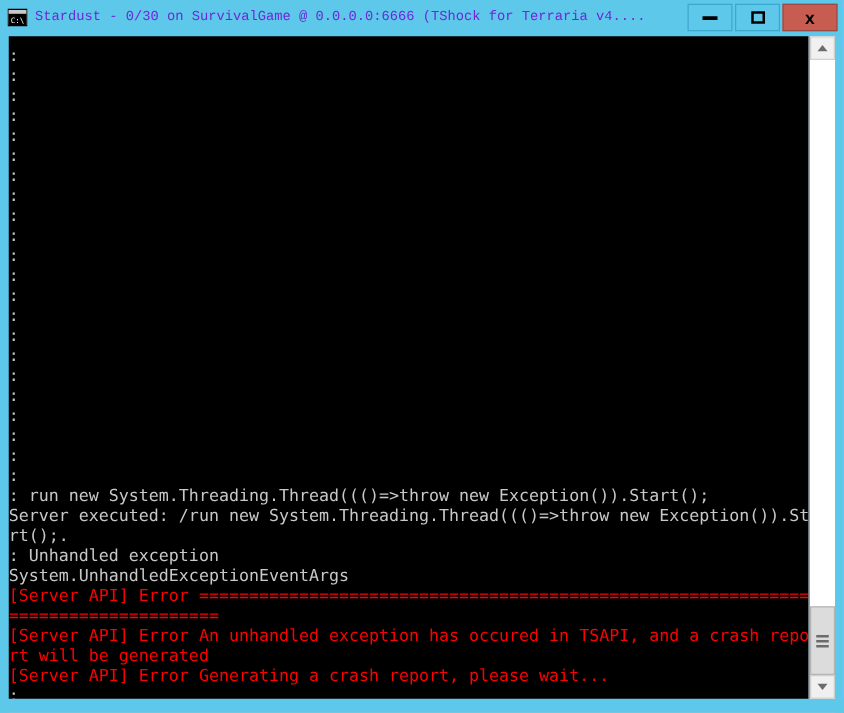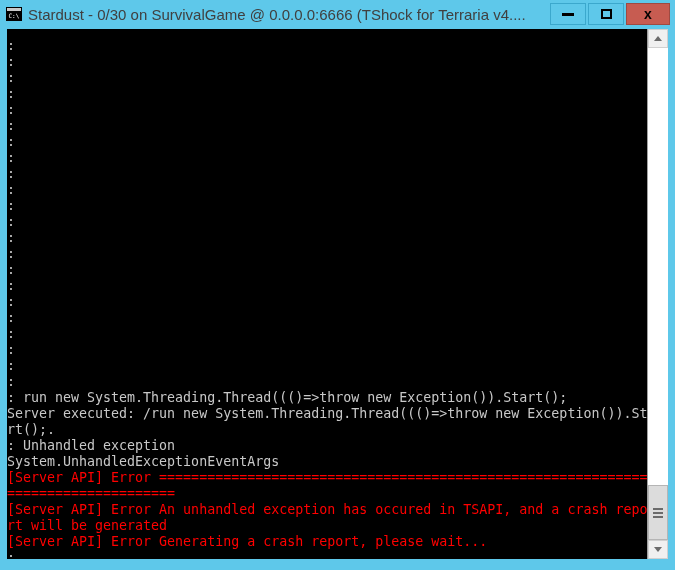--- a/index.html
+++ b/index.html
@@ -37,23 +37,23 @@
     padding-left: 6px;
   }
   #app-icon {
     width: 16px;
     height: 16px;
     flex: 0 0 16px;
     margin-right: 6px;
     position: relative;
   }
   #title-text {
-    font-family: Liberation Sans, sans-serif;
-    font-size: 15px;
-    color: #404040;
+    font-family: Liberation Mono, monospace;
+    font-size: 11px;
+    color: #6d28d9;
     white-space: nowrap;
     overflow: hidden;
     flex: 1 1 auto;
     letter-spacing: 0px;
   }
   .winbtn {
     width: 36px;
     height: 22px;
     margin-right: 2px;
     border: 1px solid #3ba8cd;

